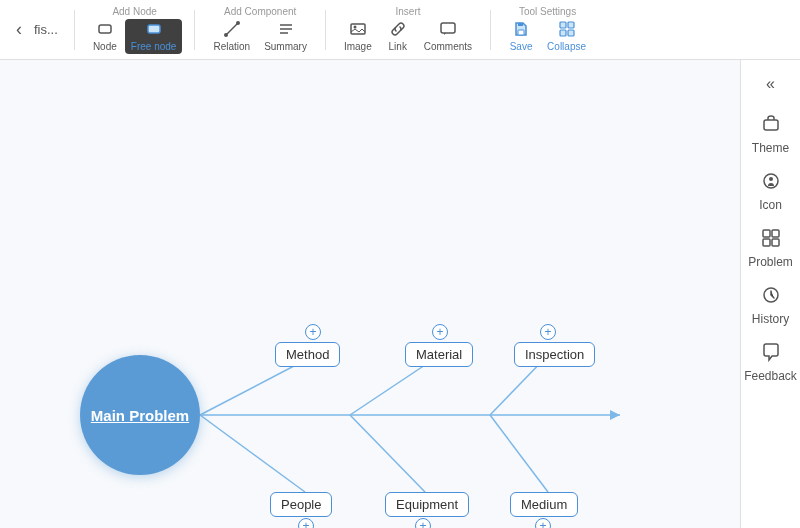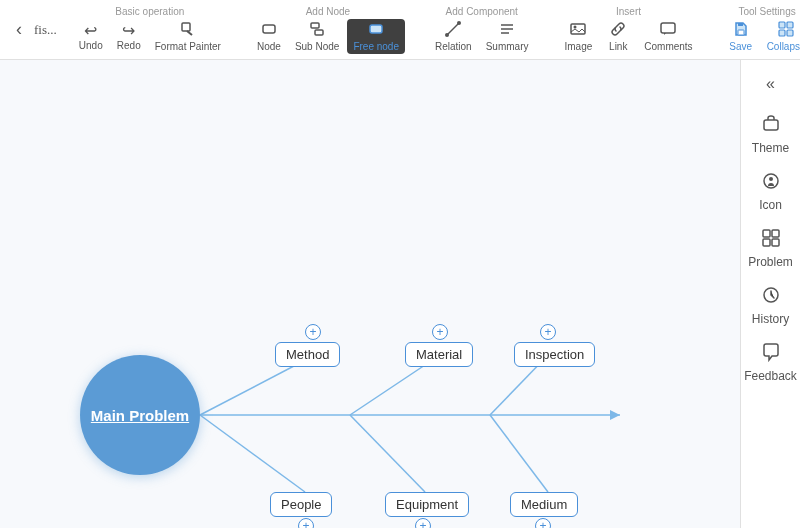--- a/index.html
+++ b/index.html
@@ -13,21 +13,21 @@
       border-bottom: 1px solid #e0e0e0;
       background: #fff;
       height: 60px;
       gap: 4px;
     }
     .toolbar-back {
       font-size: 18px; color: #555; cursor: pointer; padding: 4px 8px;
       display: flex; align-items: center;
     }
     .toolbar-title {
-      font-size: 13px; color: #555; margin-right: 8px; white-space: nowrap; font-family: Liberation Serif, serif;
+      font-size: 13px; color: #555; margin-right: 8px; white-space: nowrap;
     }
     .toolbar-group {
       display: flex; flex-direction: column; align-items: center; margin: 0 4px;
     }
     .toolbar-group-label {
       font-size: 10px; color: #999; margin-bottom: 2px; white-space: nowrap;
     }
     .toolbar-buttons {
       display: flex; gap: 2px;
     }
@@ -112,64 +112,33 @@
   </style>
 </head>
 <body>
 
 <div class="toolbar">
   <div class="toolbar-back">
     <span>‹</span>
   </div>
   <span class="toolbar-title">fis...</span>
 
-  <div class="toolbar-group">
-    <span class="toolbar-group-label">Basic operation</span>
-    <div class="toolbar-buttons">
-      <div class="toolbar-btn">
-        <span class="btn-icon">↩</span>
-        <span class="btn-label">Undo</span>
-      </div>
-      <div class="toolbar-btn">
-        <span class="btn-icon">↪</span>
-        <span class="btn-label">Redo</span>
-      </div>
-      <div class="toolbar-btn">
-        <span class="btn-icon">
-          <svg width="16" height="16" viewBox="0 0 16 16">
-              <rect x="2" y="2" width="8" height="8" rx="1" fill="none" stroke="#555" stroke-width="1.5"></rect>
-              <line x1="7" y1="10" x2="12" y2="14" stroke="#555" stroke-width="2"></line>
-            </svg>
-        </span>
-        <span class="btn-label">Format Painter</span>
-      </div>
-    </div>
-  </div>
 
   <div class="toolbar-sep"></div>
 
   <div class="toolbar-group">
     <span class="toolbar-group-label">Add Node</span>
     <div class="toolbar-buttons">
       <div class="toolbar-btn">
         <span class="btn-icon">
           <svg width="16" height="16" viewBox="0 0 16 16">
               <rect x="2" y="4" width="12" height="8" rx="2" fill="none" stroke="#555" stroke-width="1.5"></rect>
             </svg>
         </span>
         <span class="btn-label">Node</span>
-      </div>
-      <div class="toolbar-btn">
-        <span class="btn-icon">
-          <svg width="16" height="16" viewBox="0 0 16 16">
-              <rect x="2" y="2" width="8" height="5" rx="1" fill="none" stroke="#555" stroke-width="1.5"></rect>
-              <rect x="6" y="9" width="8" height="5" rx="1" fill="none" stroke="#555" stroke-width="1.5"></rect>
-            </svg>
-        </span>
-        <span class="btn-label">Sub Node</span>
       </div>
       <div class="toolbar-btn highlighted">
         <span class="btn-icon" style="color:#4a90d9">
           <svg width="16" height="16" viewBox="0 0 16 16">
               <rect x="2" y="4" width="12" height="8" rx="2" fill="#cce4f7" stroke="#4a90d9" stroke-width="1.5"></rect>
             </svg>
         </span>
         <span class="btn-label" style="color:#4a90d9">Free node</span>
       </div>
     </div>

